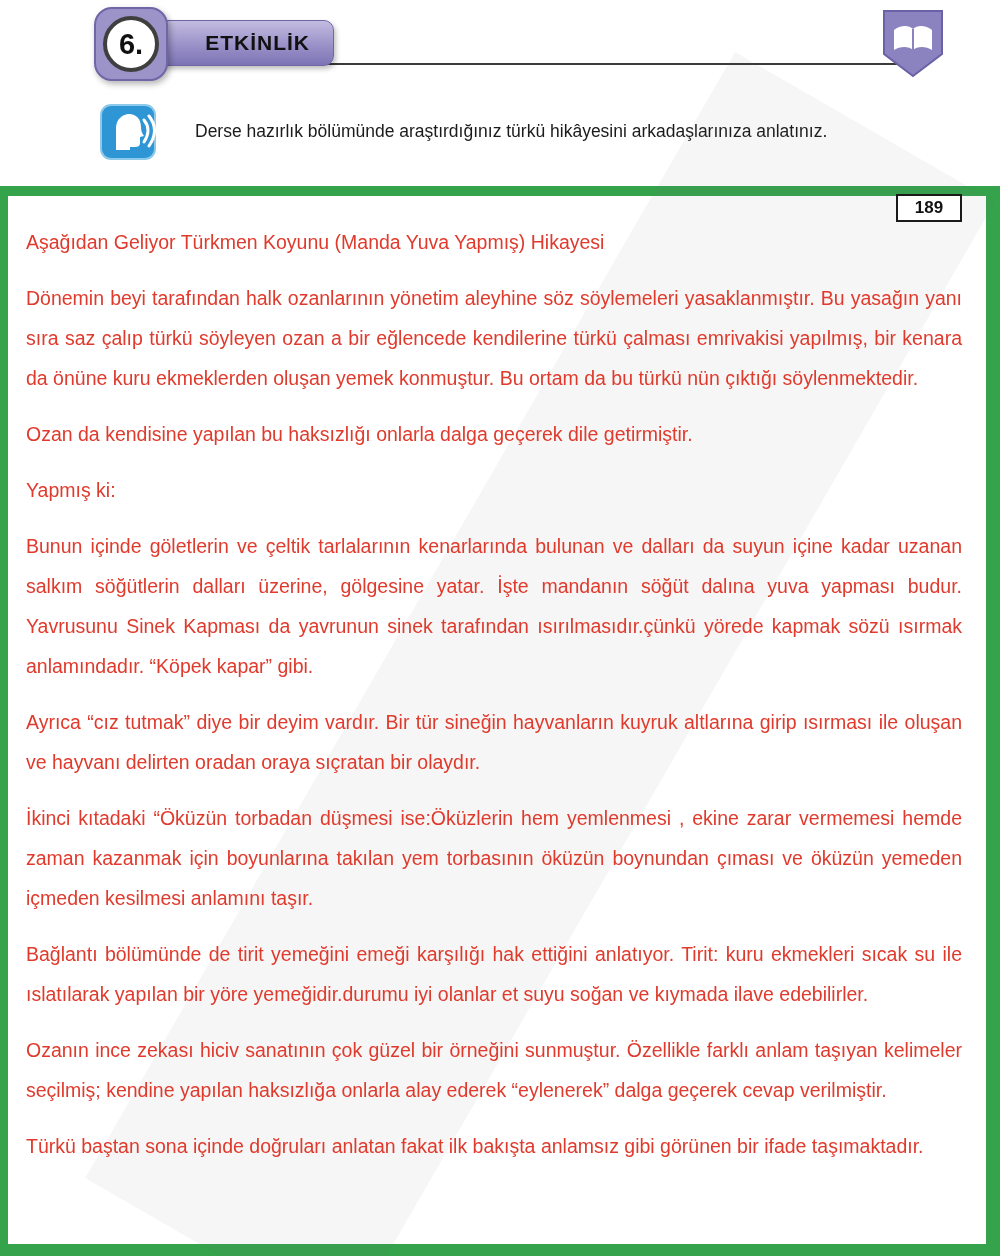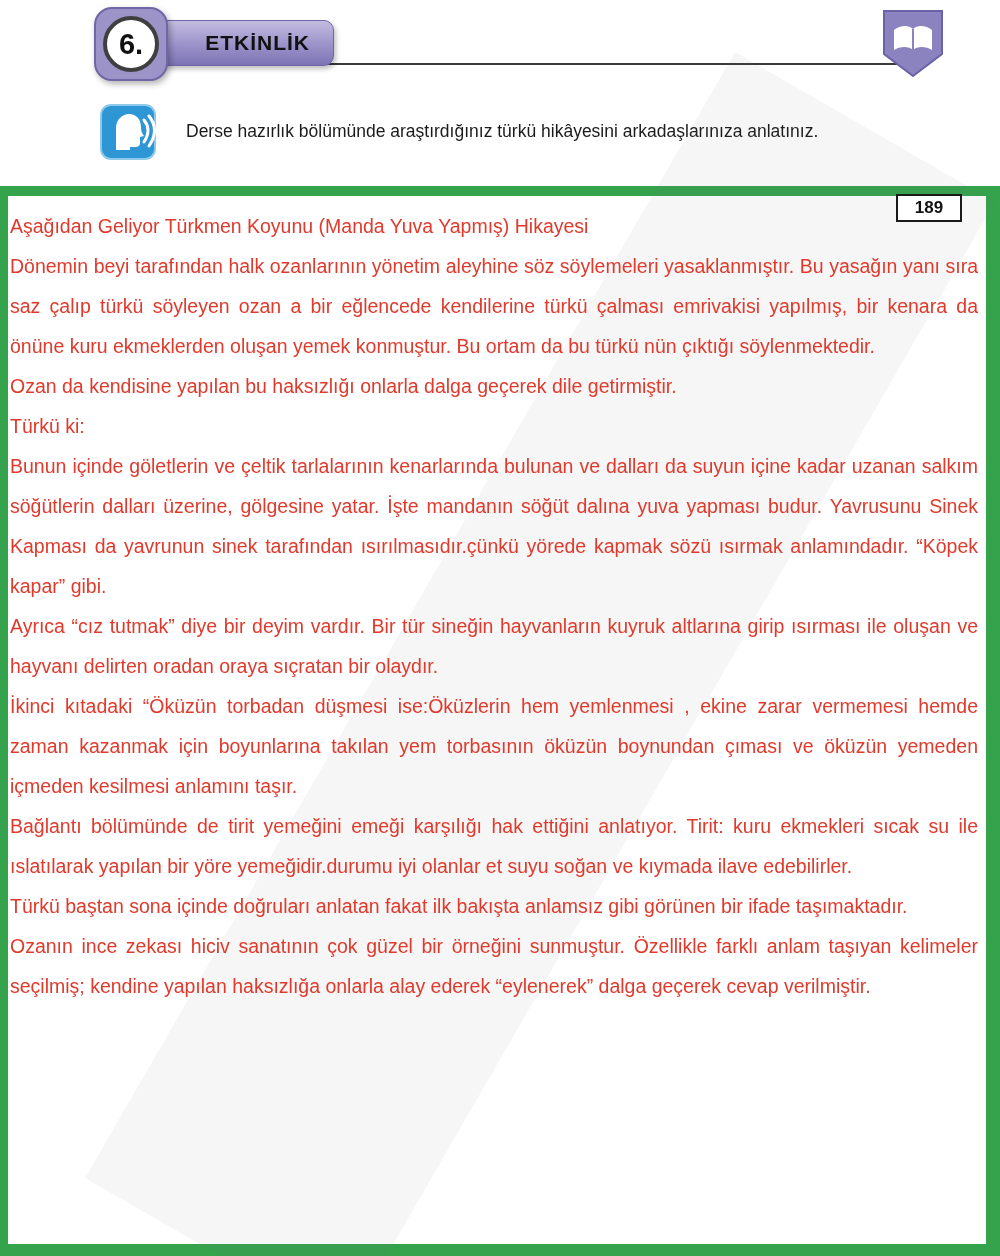--- a/index.html
+++ b/index.html
@@ -45,37 +45,37 @@
   .badge-circle {
     width: 56px; height: 56px; border-radius: 50%; background: #fff;
     border: 4px solid #3f3f3f; display: flex; align-items: center; justify-content: center;
   }
   .badge-num { font-size: 29px; font-weight: bold; color: #111; }
 
   .book-icon  { position: absolute; left: 878px; top: 8px; }
   .speak-icon { position: absolute; left: 100px; top: 104px; }
 
   .instruction {
-    position: absolute; left: 186px; top: 119px; width: 770px;
+    position: absolute; left: 195px; top: 119px; width: 770px;
     font-size: 17.5px; color: #1b1b1b; line-height: 24px;
   }
 
   
   .watermark {
     position: absolute; left: 390px; top: 40px; width: 300px; height: 1300px;
     background: rgba(110,110,110,0.06); transform: rotate(30deg);
     pointer-events: none; z-index: 1;
   }
 
   
   .content {
     position: absolute; left: 10px; top: 206px; width: 968px;
     color: #e03a2c; font-size: 19.5px; line-height: 40px; z-index: 2;
   }
-  .content p { margin: 0; text-align: justify; }
+  .content p { margin: 16px; text-align: justify; }
   .content p.title { text-align: left; }
 </style>
 </head>
 <body>
 
 <div class="page">
 
   <div class="watermark"></div>
 
   <div class="header-rule"></div>
@@ -115,22 +115,22 @@
   <div class="bar bar-bottom"></div>
 
   <div class="pageno">
     <span>189</span>
   </div>
 
   <div class="content">
     <p class="title">Aşağıdan Geliyor Türkmen Koyunu (Manda Yuva Yapmış) Hikayesi</p>
     <p>Dönemin beyi tarafından halk ozanlarının yönetim aleyhine söz söylemeleri yasaklanmıştır. Bu yasağın yanı sıra saz çalıp türkü söyleyen ozan a bir eğlencede kendilerine türkü çalması emrivakisi yapılmış, bir kenara da önüne kuru ekmeklerden oluşan yemek konmuştur. Bu ortam da bu türkü nün çıktığı söylenmektedir.</p>
     <p>Ozan da kendisine yapılan bu haksızlığı onlarla dalga geçerek dile getirmiştir.</p>
-    <p>Türkü ki:</p>
+    <p>Yapmış ki:</p>
     <p>Bunun içinde göletlerin ve çeltik tarlalarının kenarlarında bulunan ve dalları da suyun içine kadar uzanan salkım söğütlerin dalları üzerine, gölgesine yatar. İşte mandanın söğüt dalına yuva yapması budur. Yavrusunu Sinek Kapması da yavrunun sinek tarafından ısırılmasıdır.çünkü yörede kapmak sözü ısırmak anlamındadır. “Köpek kapar” gibi.</p>
     <p>Ayrıca “cız tutmak” diye bir deyim vardır. Bir tür sineğin hayvanların kuyruk altlarına girip ısırması ile oluşan ve hayvanı delirten oradan oraya sıçratan bir olaydır.</p>
     <p>İkinci kıtadaki “Öküzün torbadan düşmesi ise:Öküzlerin hem yemlenmesi , ekine zarar vermemesi hemde zaman kazanmak için boyunlarına takılan yem torbasının öküzün boynundan çıması ve öküzün yemeden içmeden kesilmesi anlamını taşır.</p>
     <p>Bağlantı bölümünde de tirit yemeğini emeği karşılığı hak ettiğini anlatıyor. Tirit: kuru ekmekleri sıcak su ile ıslatılarak yapılan bir yöre yemeğidir.durumu iyi olanlar et suyu soğan ve kıymada ilave edebilirler.</p>
+    <p>Ozanın ince zekası hiciv sanatının çok güzel bir örneğini sunmuştur. Özellikle farklı anlam taşıyan kelimeler seçilmiş; kendine yapılan haksızlığa onlarla alay ederek “eylenerek” dalga geçerek cevap verilmiştir.</p>
     <p>Türkü baştan sona içinde doğruları anlatan fakat ilk bakışta anlamsız gibi görünen bir ifade taşımaktadır.</p>
-    <p>Ozanın ince zekası hiciv sanatının çok güzel bir örneğini sunmuştur. Özellikle farklı anlam taşıyan kelimeler seçilmiş; kendine yapılan haksızlığa onlarla alay ederek “eylenerek” dalga geçerek cevap verilmiştir.</p>
   </div>
 
 </div>
 
 </body></html>

